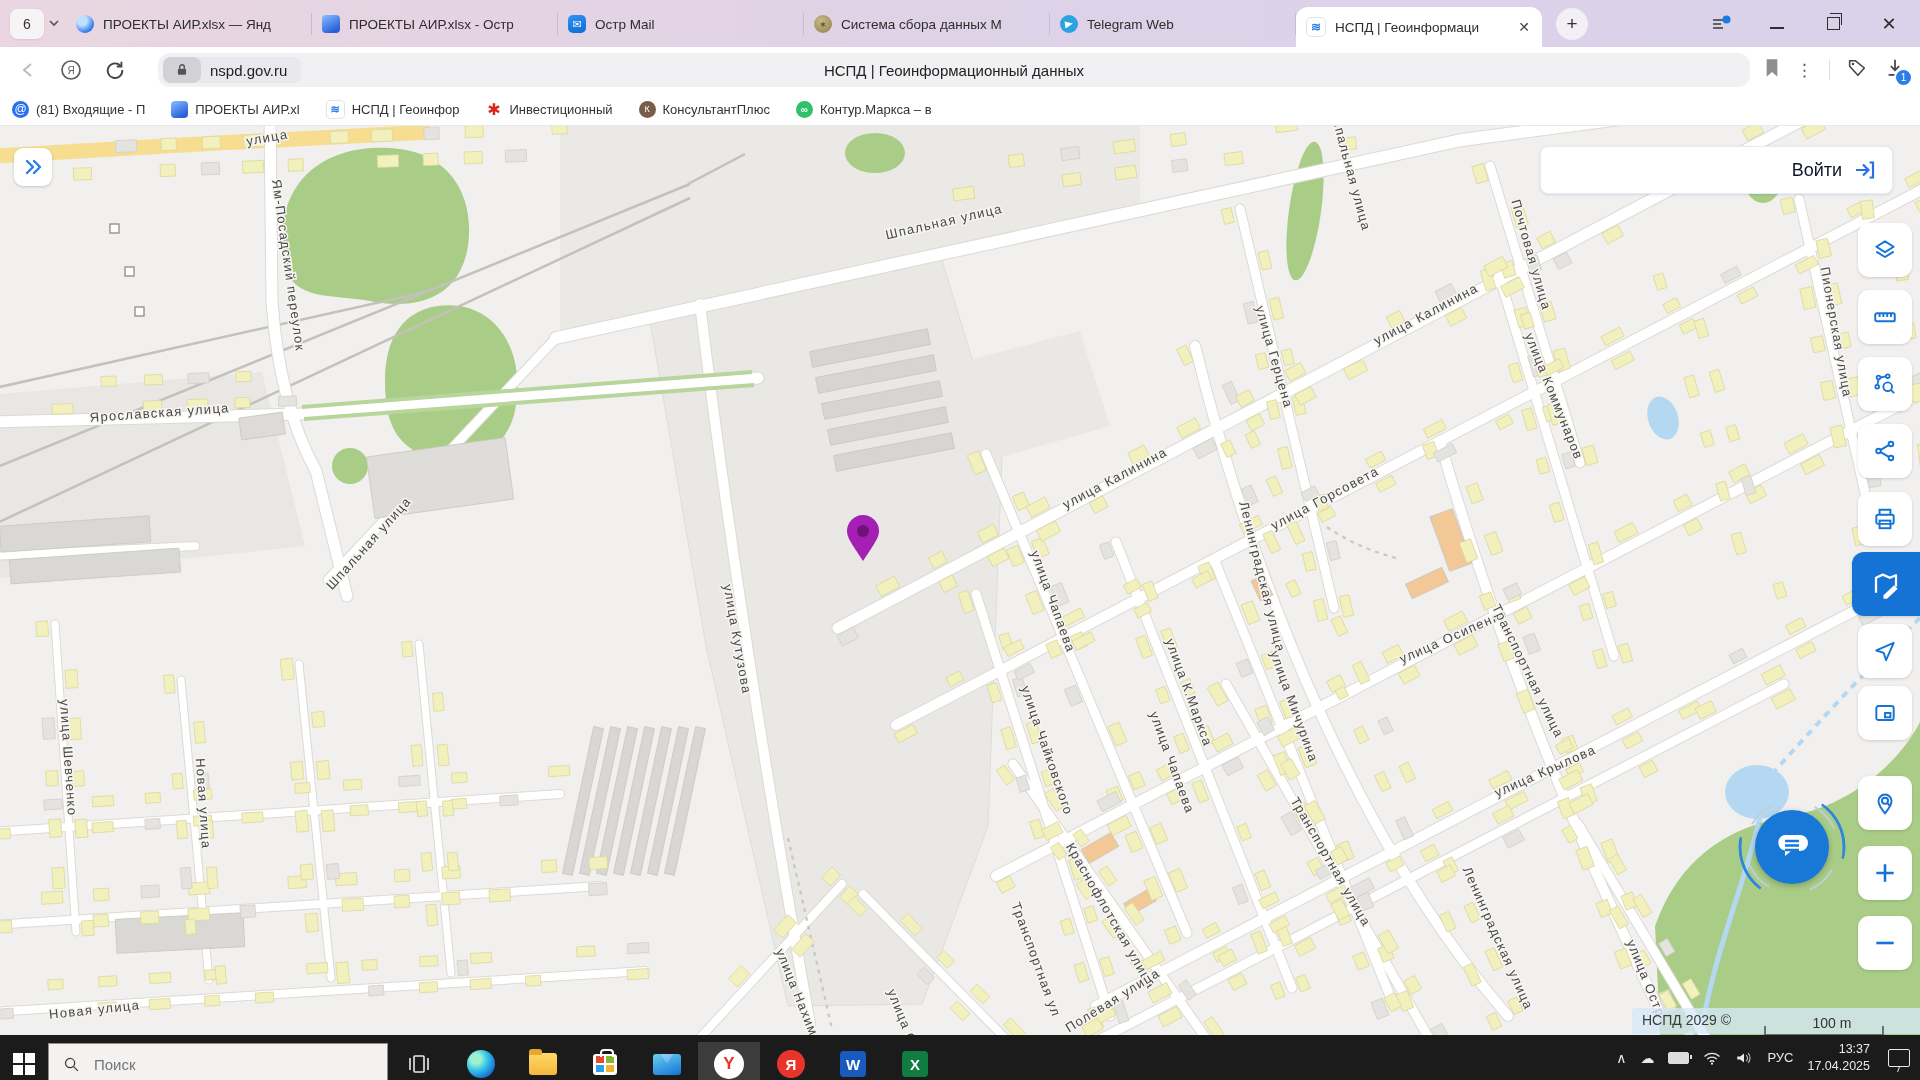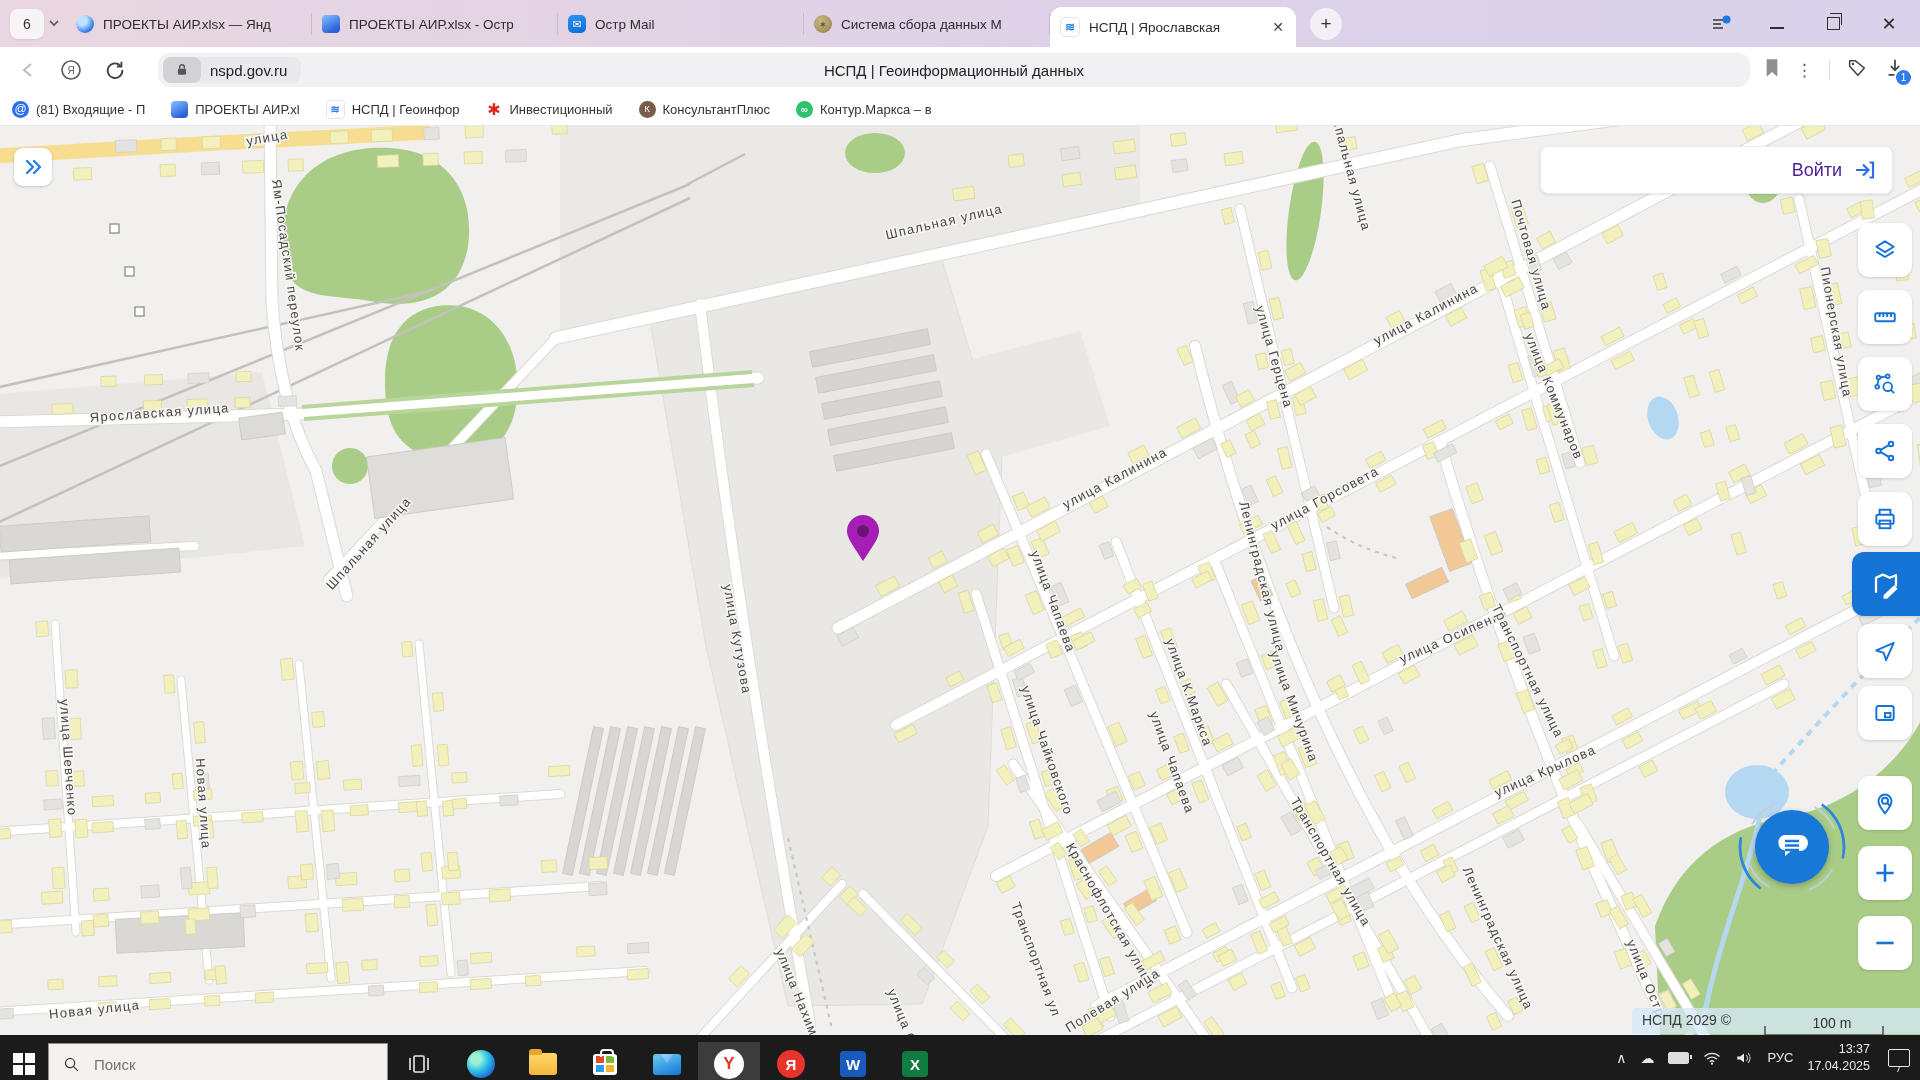--- a/index.html
+++ b/index.html
@@ -49,21 +49,21 @@
   .bmi-nspd{border-radius:4px;background:#fff;border:1px solid #dfe5ee;color:#2b7de9;font-weight:bold;}
   .bmi-star{color:#d62718;font-size:16px;background:none;}
   .bmi-cons{background:#7a5c4a;color:#fff;font-size:9px;}
   .bmi-kontur{background:#2fc269;color:#fff;font-size:10px;font-weight:bold;}
   
   #map{position:absolute;left:0;top:126px;width:1920px;height:909px;background:#f1f0ee;overflow:hidden;}
   #mapsvg{position:absolute;left:0;top:0;}
   .street{fill:#474747;stroke:#f6f5f1;stroke-width:3px;paint-order:stroke;font-size:13px;letter-spacing:1.3px;font-family:"Liberation Sans",sans-serif;}
   #expandbtn{position:absolute;left:14px;top:22px;width:38px;height:38px;background:#fff;border-radius:9px;box-shadow:0 1px 3px rgba(0,0,0,.18);display:flex;align-items:center;justify-content:center;}
   #loginbar{position:absolute;left:1540px;top:20px;width:353px;height:48px;background:#fff;border:1px solid #e3ecf8;border-radius:8px;box-shadow:0 1px 3px rgba(0,0,0,.10);display:flex;align-items:center;justify-content:flex-end;padding-right:16px;box-sizing:border-box;gap:10px;}
-  #loginlabel{color:#4c1d95;font-size:18px;}
+  #loginlabel{color:#0f172a;font-size:18px;}
   .toolbtn{position:absolute;left:1858px;width:54px;height:54px;background:#fff;border-radius:11px;box-shadow:0 1px 3px rgba(0,0,0,.15);display:flex;align-items:center;justify-content:center;}
   .toolbtn.active{left:1852px;width:68px;background:#1673d6;border-radius:12px 0 0 12px;}
   #chatfab{position:absolute;left:1755px;top:684px;width:74px;height:74px;border-radius:50%;background:#1878d8;display:flex;align-items:center;justify-content:center;box-shadow:0 2px 6px rgba(0,0,0,.25);}
   #chatarcs{position:absolute;left:1733px;top:662px;width:118px;height:118px;pointer-events:none;}
   #scalestrip{position:absolute;left:1632px;top:882px;width:288px;height:26px;background:rgba(213,232,246,.78);border-radius:4px 0 0 0;}
   #attribution{position:absolute;left:10px;top:4px;font-size:14px;color:#3b3b3b;}
   #scalebar{position:absolute;left:125px;top:5px;width:150px;height:26px;}
   #scaletext{position:absolute;left:0;right:0;top:2px;text-align:center;font-size:14px;color:#333;}
   
   #taskbar{position:absolute;left:0;top:1035px;width:1920px;height:58px;background:#1c1b1b;display:flex;align-items:center;}
@@ -118,23 +118,27 @@
       <span class="tlabel">ПРОЕКТЫ АИР.xlsx - Остр</span>
     </div>
     <div class="tab">
       <span class="fav fav-mail">✉</span>
       <span class="tlabel">Остр Mail</span>
     </div>
     <div class="tab">
       <span class="fav fav-gerb">✶</span>
       <span class="tlabel">Система сбора данных М</span>
     </div>
+    <div class="tab">
+      <span class="fav fav-tg"></span>
+      <span class="tlabel">Telegram Web</span>
+    </div>
     <div class="tab active">
       <span class="fav fav-nspd">≋</span>
-      <span class="tlabel">НСПД | Ярославская</span>
+      <span class="tlabel">НСПД | Геоинформаци</span>
       <span class="tabclose">✕</span>
     </div>
     <div class="newtab">+</div>
     <div id="winctrl">
       <div class="wbtn">
         <svg width="22" height="22" viewBox="0 0 22 22">
             <path d="M3 7h10M3 11h8M3 15h10" stroke="#3a3a3a" stroke-width="1.7"></path>
             <circle cx="16.5" cy="6.5" r="4" fill="#1f78e0"></circle>
           </svg>
       </div>

